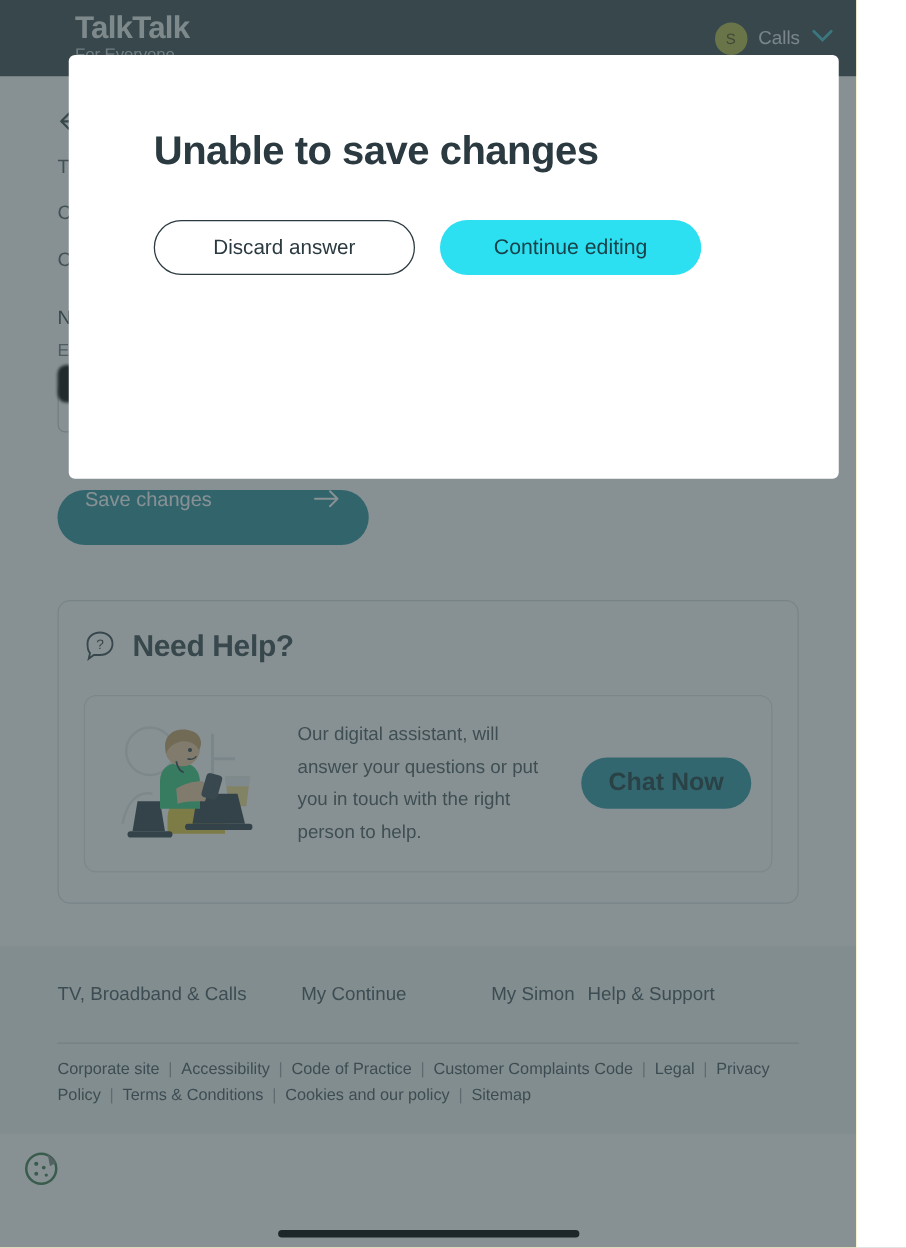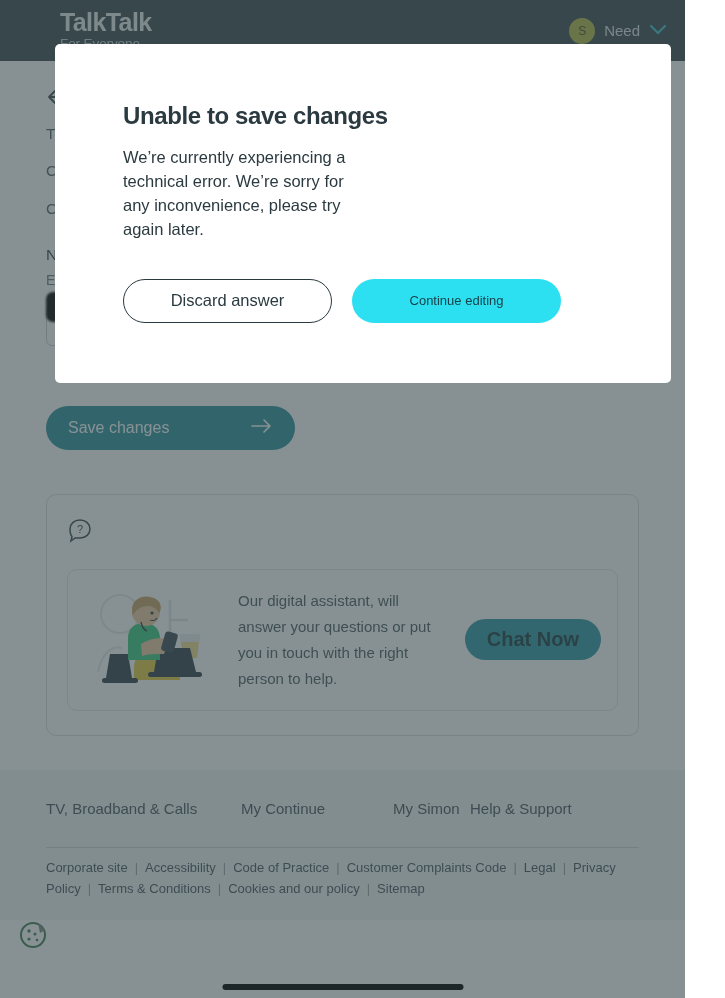--- a/index.html
+++ b/index.html
@@ -144,31 +144,31 @@
     left: 0px;
     top: 4px;
     width: 128px;
     height: 30px;
     background: #000;
     border-radius: 7px;
     filter: blur(1.1px);
   }
 
   .save-btn {
-    margin-top: 60px;
+    margin-top: 46px;
     width: 249px;
     height: 44px;
     border: none;
     border-radius: 22px;
     background: #2c8f9c;
     color: #ffffff;
     font-family: "Liberation Sans", sans-serif;
     font-size: 16px;
     display: flex;
-    align-items: center;
+    align-items: flex-start;
     padding: 0 22px;
     cursor: pointer;
   }
   .save-btn .arr { margin-left: auto; display: block; }
 
   
   .help-card {
     margin-top: 44px;
     border: 1px solid #d9dddf;
     border-radius: 10px;
@@ -279,21 +279,21 @@
     left: 55px;
     top: 44px;
     width: 616px;
     height: 339px;
     background: #ffffff;
     border-radius: 5px;
     z-index: 30;
     padding: 58px 68px 0 68px;
   }
   .modal-title {
-    font-size: 24px;
+    font-size: 32px;
     font-weight: bold;
     color: #2b3a40;
     letter-spacing: -0.4px;
   }
   .modal-body {
     margin-top: 16px;
     font-size: 16.5px;
     line-height: 1.45;
     color: #2b3a40;
     max-width: 247px;
@@ -315,21 +315,21 @@
     cursor: pointer;
   }
   .btn-continue {
     width: 209px;
     height: 44px;
     border-radius: 22px;
     border: none;
     background: #2ce0f2;
     color: #18434a;
     font-family: "Liberation Sans", sans-serif;
-    font-size: 13px;
+    font-size: 17px;
     cursor: pointer;
   }
 
   
   .home-indicator {
     position: absolute;
     left: 50%;
     transform: translateX(-50%);
     bottom: 8px;
     width: 241px;
@@ -346,21 +346,21 @@
 
   <div class="page">
 
     <div class="topbar">
       <div class="logo">
         <span class="logo-main">TalkTalk</span>
         <span class="logo-sub">For Everyone</span>
       </div>
       <div class="topbar-right">
         <div class="avatar">S</div>
-        <span class="user-name">Need</span>
+        <span class="user-name">Calls</span>
         <span class="chev-down">
           <svg width="18" height="12" viewBox="0 0 18 12">
               <path d="M2 2 L9 9 L16 2" stroke="#3fbfc9" stroke-width="2.2" fill="none" stroke-linecap="round"></path>
             </svg>
         </span>
       </div>
     </div>
 
     <div class="content">
 
@@ -395,20 +395,21 @@
       </button>
 
       <div class="help-card">
         <div class="help-head">
           <span>
             <svg width="26" height="26" viewBox="0 0 26 26">
               <path d="M13 3 C19 3 23 7 23 12 C23 17 19 21 13 21 L8 21 L4 24 L5 19.5 C3.6 18 3 15 3 12 C3 7 7 3 13 3 Z" fill="none" stroke="#37474c" stroke-width="1.5"></path>
               <text x="13" y="16" font-family="Liberation Sans, sans-serif" font-size="11" fill="#37474c" text-anchor="middle">?</text>
             </svg>
           </span>
+          <span class="help-title">Need Help?</span>
         </div>
 
         <div class="help-inner">
           <span class="help-illo">
             <svg width="140" height="108" viewBox="0 0 140 108">
               <circle cx="36" cy="28" r="19" fill="none" stroke="#e5e8e9" stroke-width="2"></circle>
               <path d="M14 86 C18 66 28 60 38 62" fill="none" stroke="#e5e8e9" stroke-width="2"></path>
               <line x1="86" y1="14" x2="86" y2="70" stroke="#dfe3e4" stroke-width="2.5"></line>
               <line x1="86" y1="34" x2="104" y2="34" stroke="#dfe3e4" stroke-width="2.5"></line>
               <path d="M96 48 L116 48 L113 72 L99 72 Z" fill="#f2d98b"></path>
@@ -458,21 +459,20 @@
           <circle cx="19" cy="20" r="1.3" fill="#3f7a4f"></circle>
         </svg>
       </span>
     </div>
   </div>
 
   <div class="dim"></div>
 
   <div class="modal" role="dialog">
     <div class="modal-title">Unable to save changes</div>
-    <div class="modal-body">We’re currently experiencing a technical error. We’re sorry for any inconvenience, please try again later.</div>
     <div class="modal-actions">
       <button class="btn-discard">Discard answer</button>
       <button class="btn-continue">Continue editing</button>
     </div>
   </div>
 
   <div class="home-indicator"></div>
 </div>
 
 </body></html>

